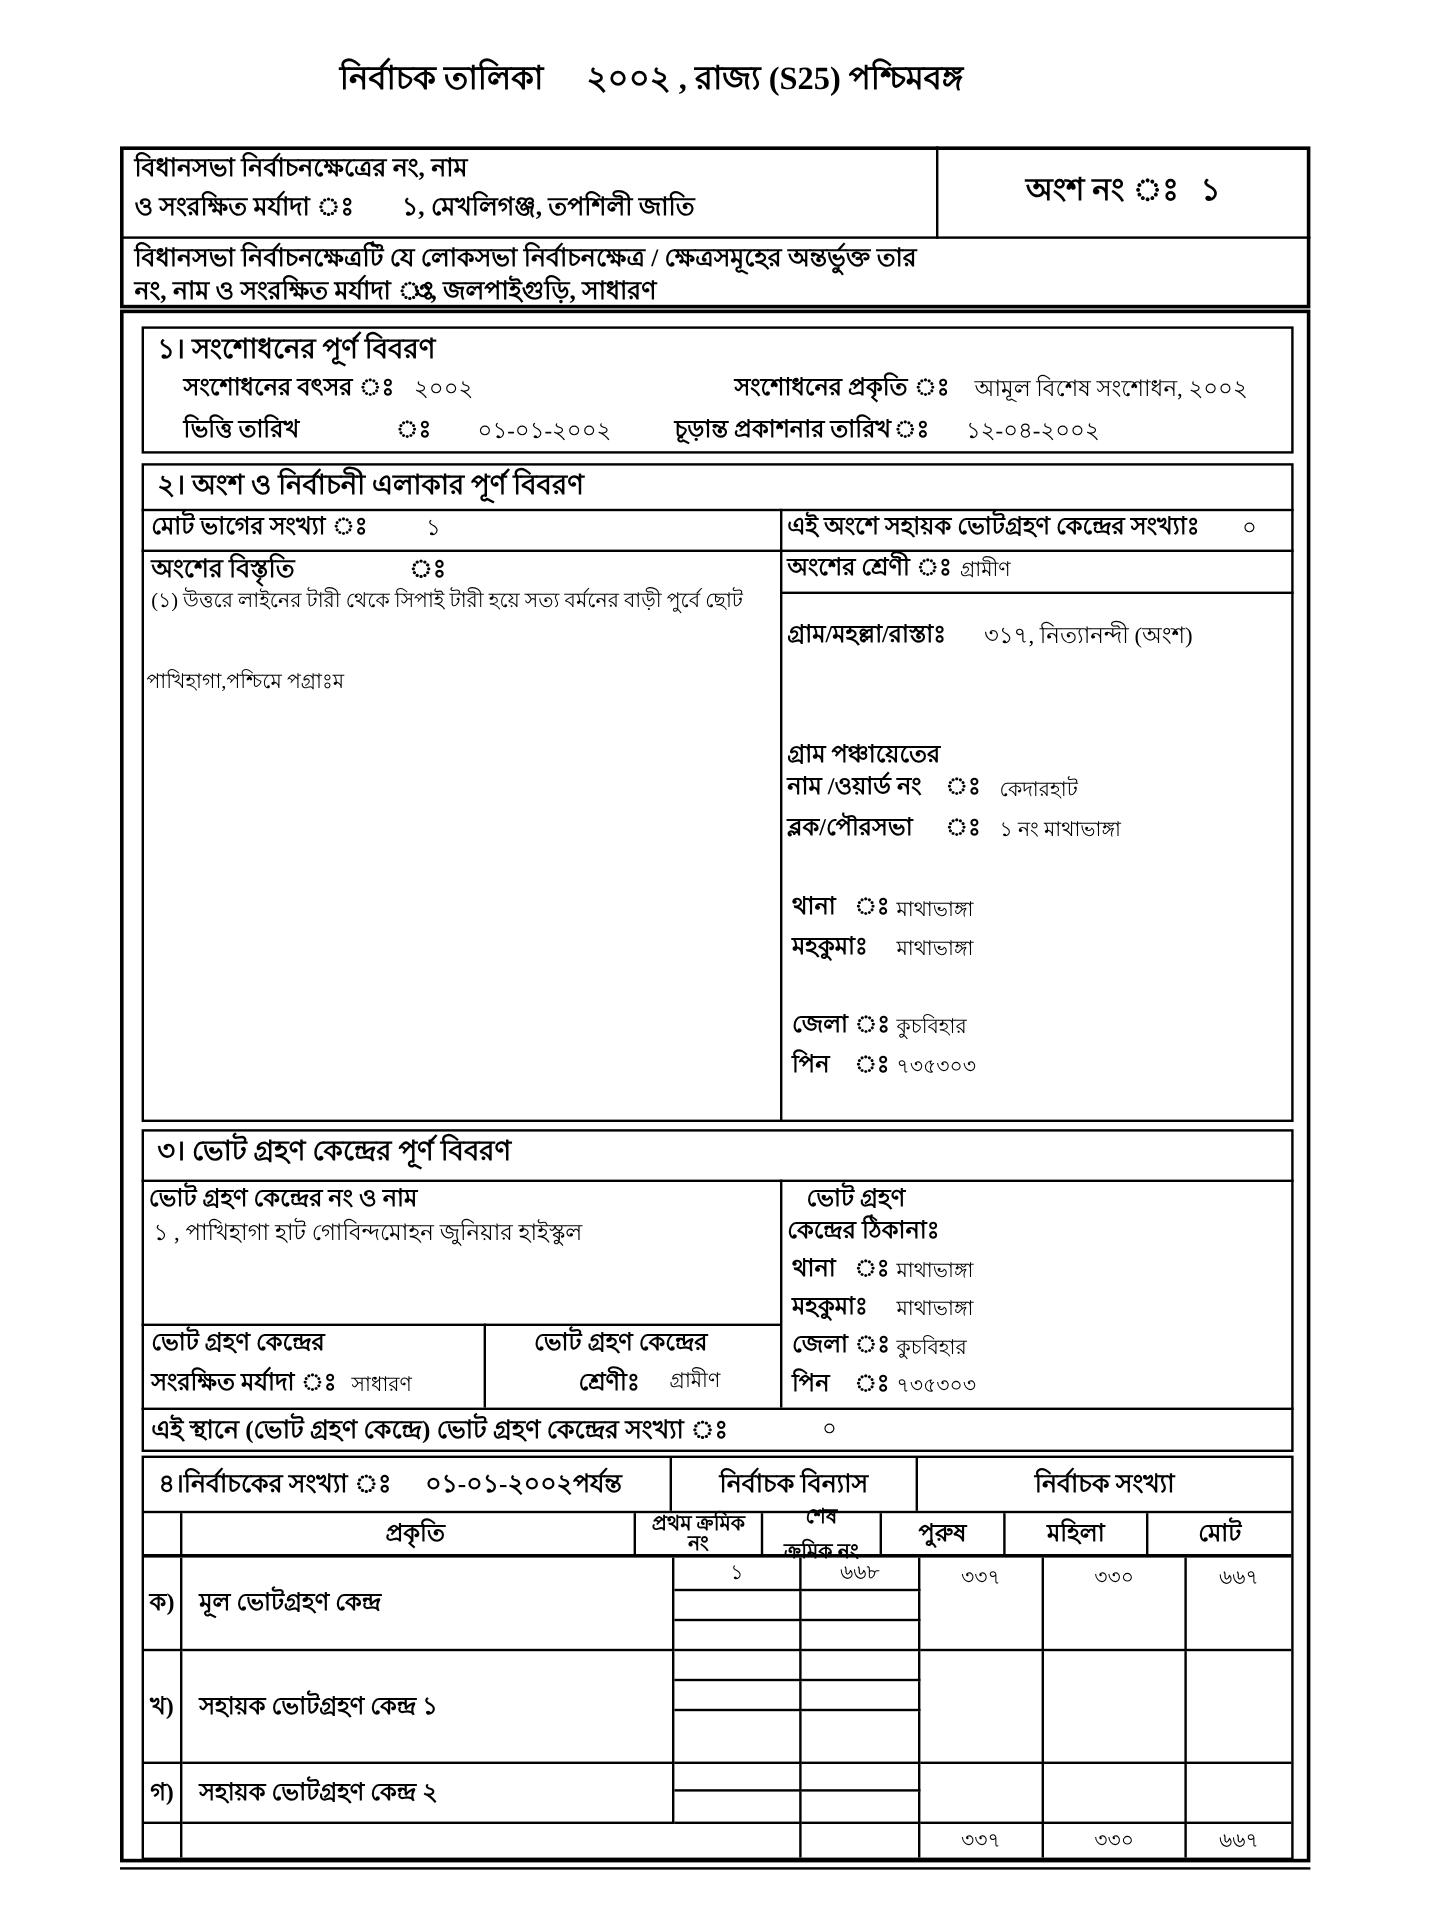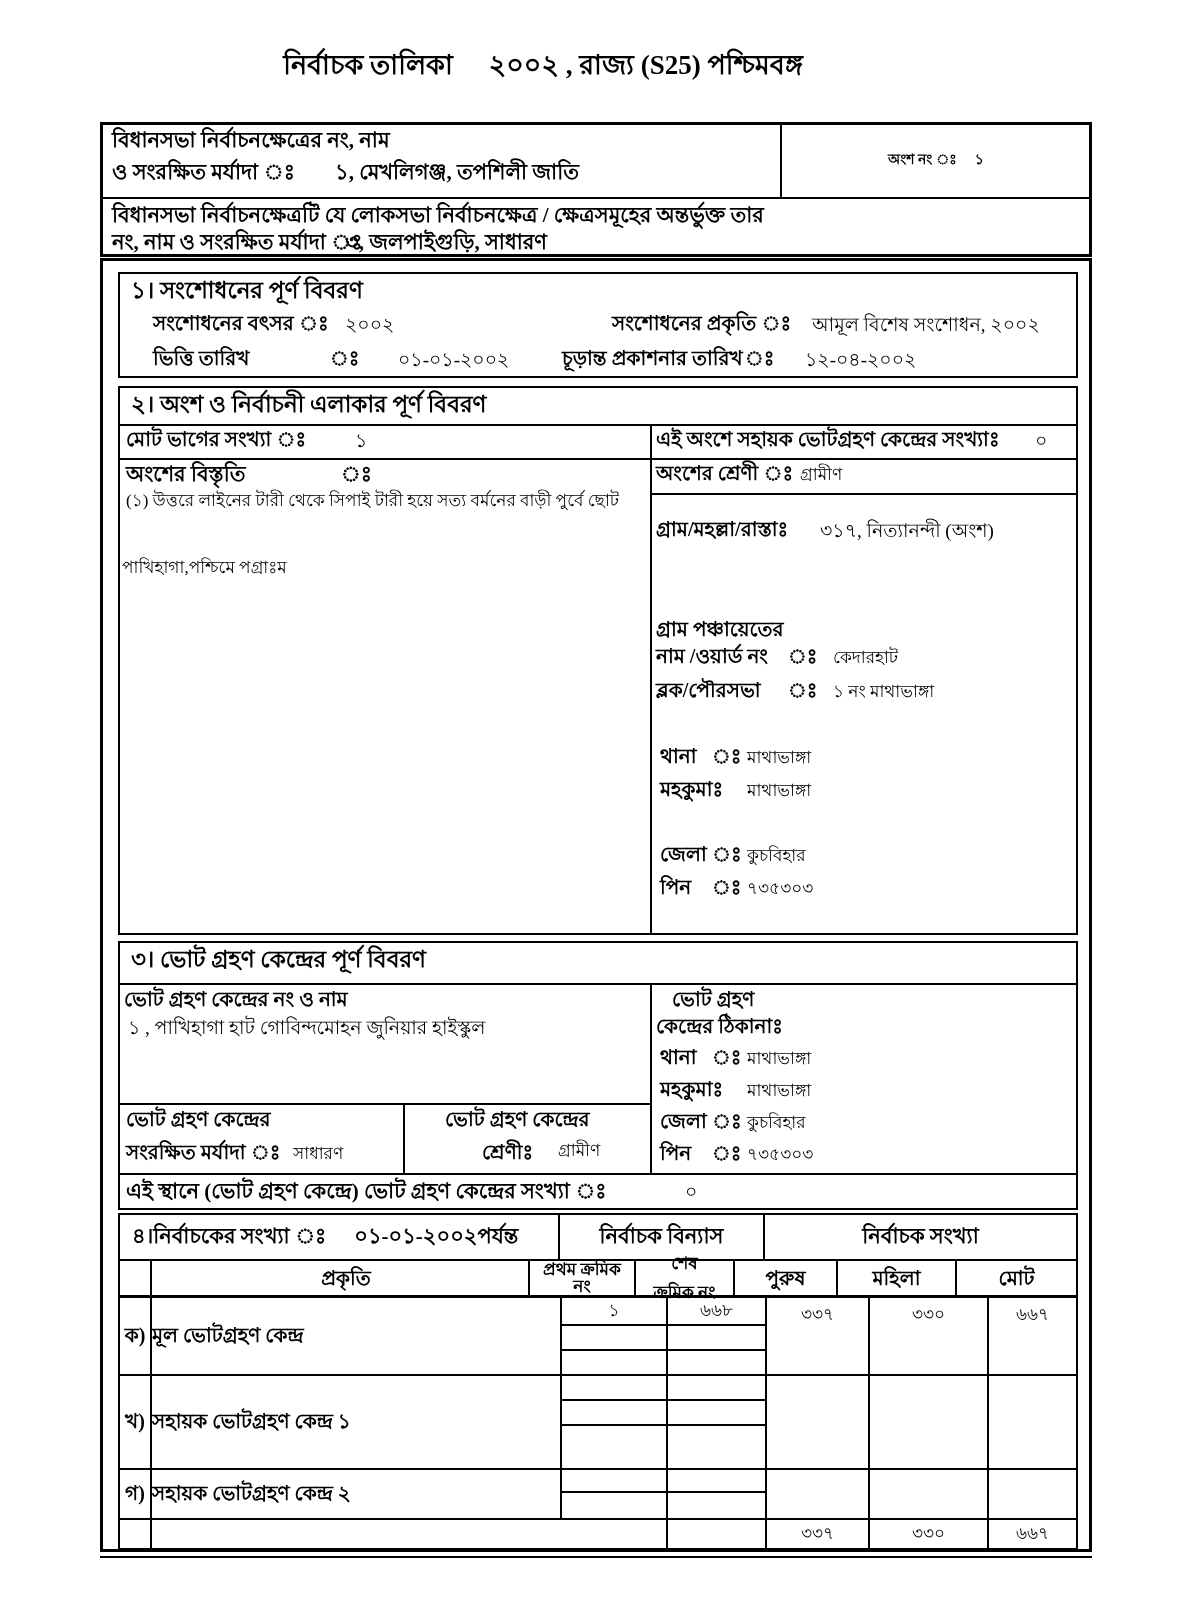--- a/index.html
+++ b/index.html
@@ -11,41 +11,41 @@
   .val{font-size:19px;}
   .sm{font-size:17px;}
   .head{font-weight:bold;font-size:23px;}
   .box{position:absolute;border:2px solid #000;box-sizing:border-box;}
   .box3{position:absolute;border:3px solid #000;box-sizing:border-box;}
   .hline{position:absolute;height:2px;background:#000;}
   .vline{position:absolute;width:2px;background:#000;}
   .title{position:absolute;left:0;top:44px;width:1086px;display:flex;
          justify-content:center;gap:36px;font-size:27px;font-weight:bold;}
   .partcell{position:absolute;display:flex;align-items:center;justify-content:center;
-            gap:18px;font-weight:bold;font-size:14px;}
+            gap:18px;font-weight:bold;font-size:26px;}
   
   .s4{position:absolute;left:118px;top:1213px;width:960px;height:337px;
       border:2px solid #000;box-sizing:border-box;display:flex;flex-direction:column;}
   .s4h1{height:46px;border-bottom:2px solid #000;display:flex;box-sizing:border-box;}
   .s4h1 .c1{width:440px;border-right:2px solid #000;display:flex;align-items:center;
             padding-left:12px;gap:28px;box-sizing:border-box;}
   .s4h1 .c2{width:205px;border-right:2px solid #000;display:flex;align-items:center;
             justify-content:center;box-sizing:border-box;}
   .s4h1 .c3{flex:1;display:flex;align-items:center;justify-content:center;}
   .s4h2{height:37px;border-bottom:3px solid #000;display:flex;box-sizing:border-box;}
   .s4h2 > div{border-right:2px solid #000;box-sizing:border-box;display:flex;
               flex-direction:column;align-items:center;justify-content:center;line-height:1.0;}
   .s4h2 > div:last-child{border-right:none;}
   .s4grid{flex:1;display:grid;
           grid-template-columns:32px 410px 106px 99px 103px 119px 1fr;
           grid-template-rows:28px 25px 25px 25px 25px 44px 23px 27px 28px;}
   .c{box-sizing:border-box;display:flex;align-items:center;justify-content:center;}
   .br{border-right:2px solid #000;}
   .bb{border-bottom:2px solid #000;}
-  .cl{justify-content:flex-start;}
+  .cl{justify-content:flex-start;padding-left:14px;}
   .ctop{align-items:flex-start;padding-top:3px;}
   .h20b{font-weight:bold;font-size:20px;}
   .n17{font-size:17px;}
 </style>
 </head>
 <body>
 
 <div class="page">
 
   <div class="title">

